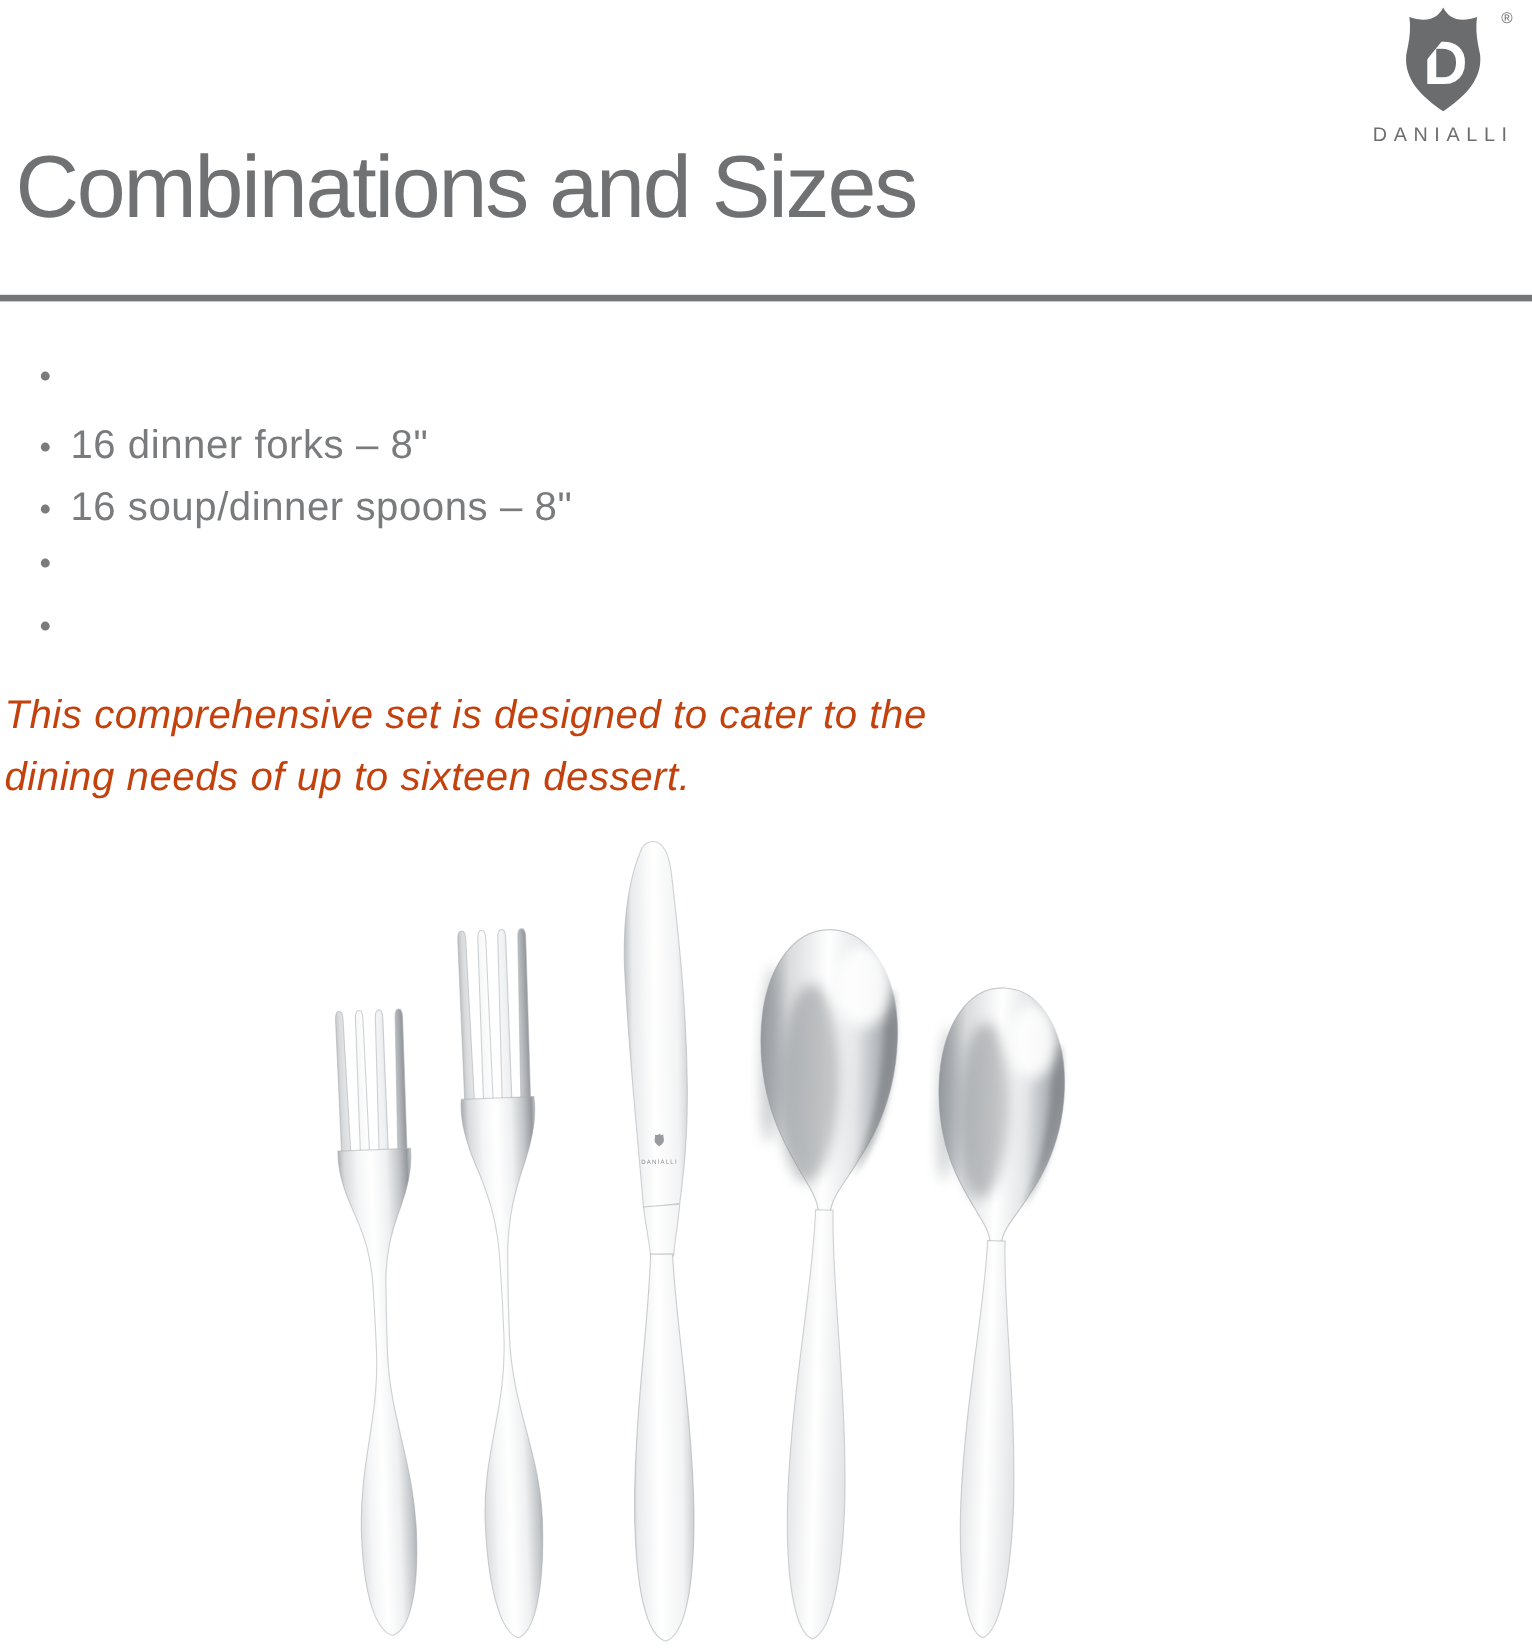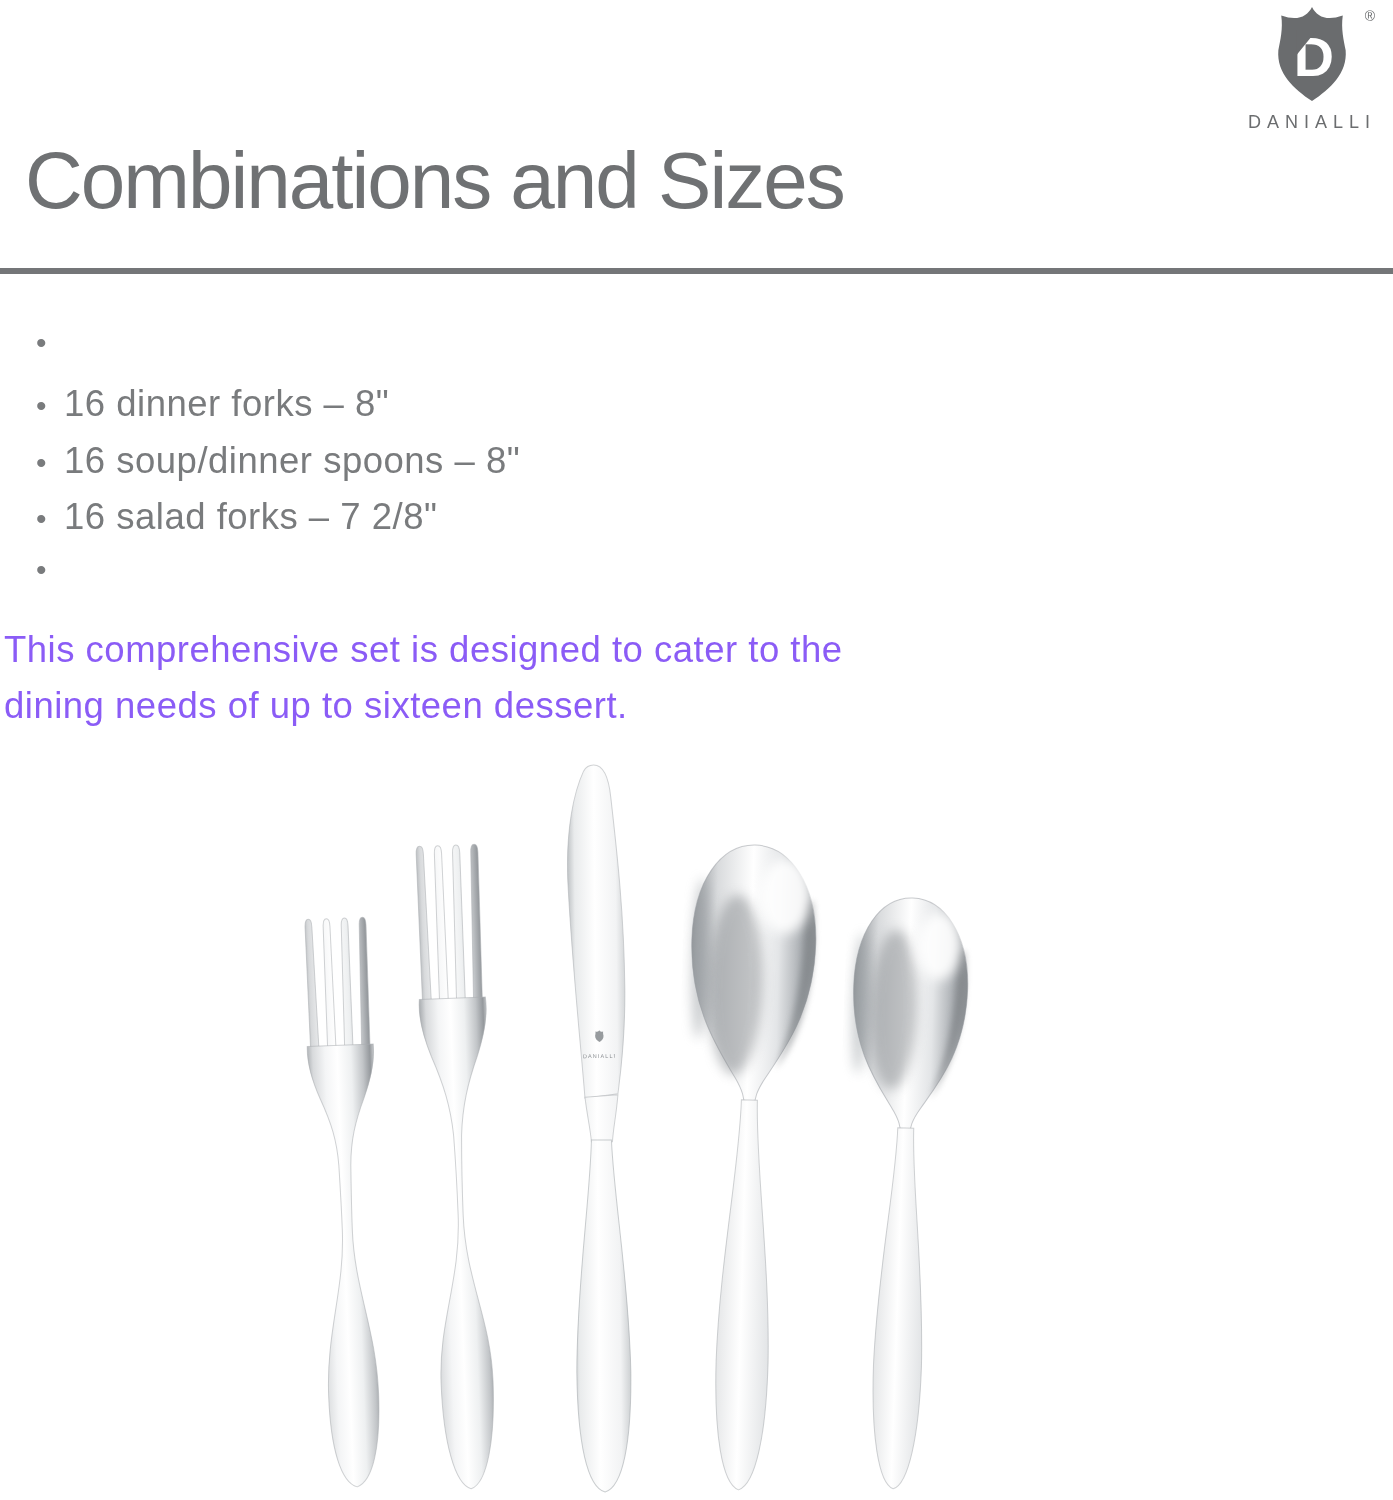--- a/index.html
+++ b/index.html
@@ -8,33 +8,33 @@
   .page{position:absolute;inset:0;background:#fff;}
 
   
   .brand{position:absolute;top:4px;right:6px;width:150px;text-align:center;}
   .brand .shield{display:block;margin:0 auto;width:88px;height:100px;}
   .brand .reg{position:absolute;top:4px;right:12px;font-size:14px;color:#6a6c6e;}
   .brand .wordmark{margin-top:8px;font-size:18px;letter-spacing:6px;
       color:#6b6d6f;font-weight:400;white-space:nowrap;}
 
   
-  .title{position:absolute;left:14px;top:124px;margin:11px;font-weight:400;
+  .title{position:absolute;left:14px;top:124px;margin:0;font-weight:400;
       font-size:80px;letter-spacing:-2px;color:#6f7173;}
   .divider{position:absolute;left:0;right:0;top:268px;height:6px;background:#747678;}
 
   
   .size-list{position:absolute;left:36px;top:326px;margin:0;padding:0;list-style:none;}
   .size-list li{display:flex;align-items:baseline;height:56.8px;
       font-size:36.5px;letter-spacing:.5px;color:#797b7d;}
   .size-list .dot{width:28px;font-size:30px;color:#797b7d;}
 
   
   .desc{position:absolute;left:4px;top:622px;margin:0;
-      font-size:36.5px;line-height:56px;letter-spacing:.5px;color:#8b5cf6;}
+      font-size:36.5px;line-height:56px;letter-spacing:.5px;color:#c2410c;font-style:italic;}
 
   
   .cutlery{position:absolute;left:0;top:740px;width:1393px;height:760px;}
 </style>
 </head>
 <body>
 
 <div class="page">
 
   <header class="brand">
@@ -58,21 +58,20 @@
     <li>
         <span class="dot">•</span>
         <span>16 dinner forks – 8"</span>
       </li>
     <li>
         <span class="dot">•</span>
         <span>16 soup/dinner spoons – 8"</span>
       </li>
     <li>
         <span class="dot">•</span>
-        <span>16 salad forks – 7 2/8"</span>
       </li>
     <li>
         <span class="dot">•</span>
       </li>
   </ul>
 
   <p class="desc"><span>This comprehensive set is designed to cater to the</span><br><span>dining needs of up to sixteen dessert.</span></p>
 
   <svg class="cutlery" viewBox="0 740 1393 760" preserveAspectRatio="xMidYMid meet">
     <defs>

